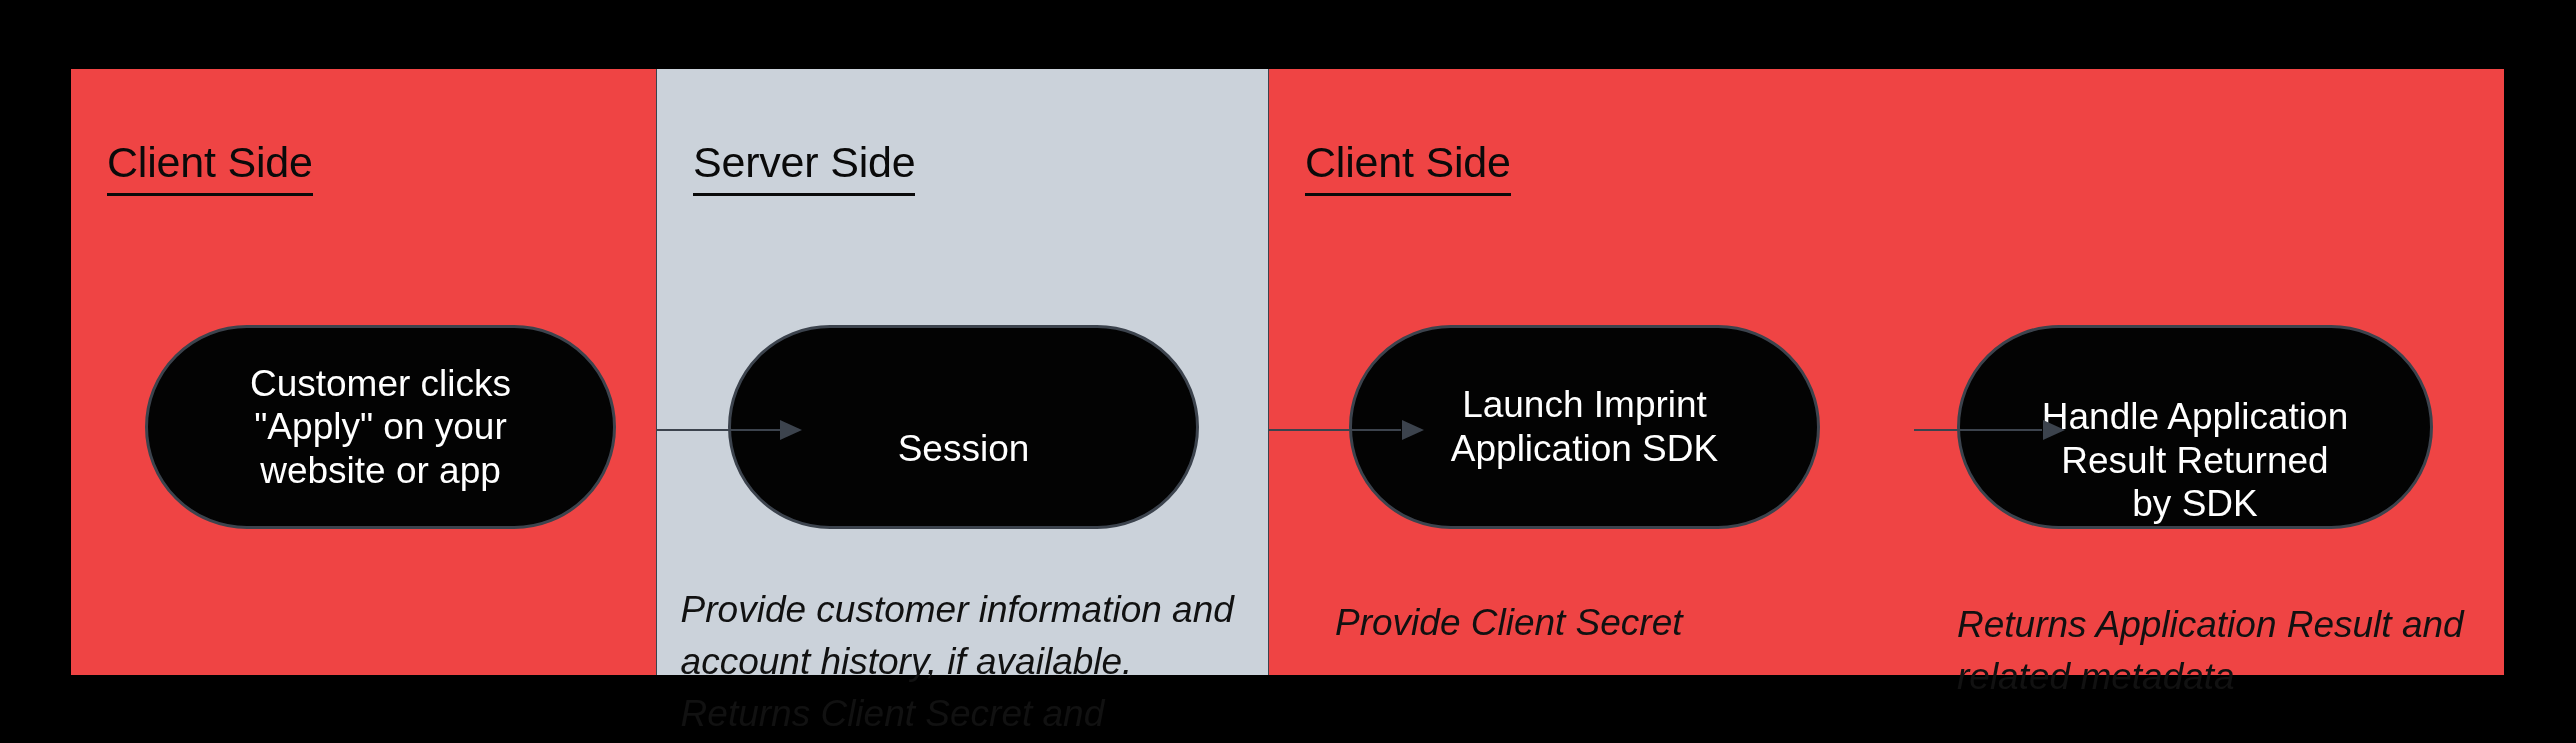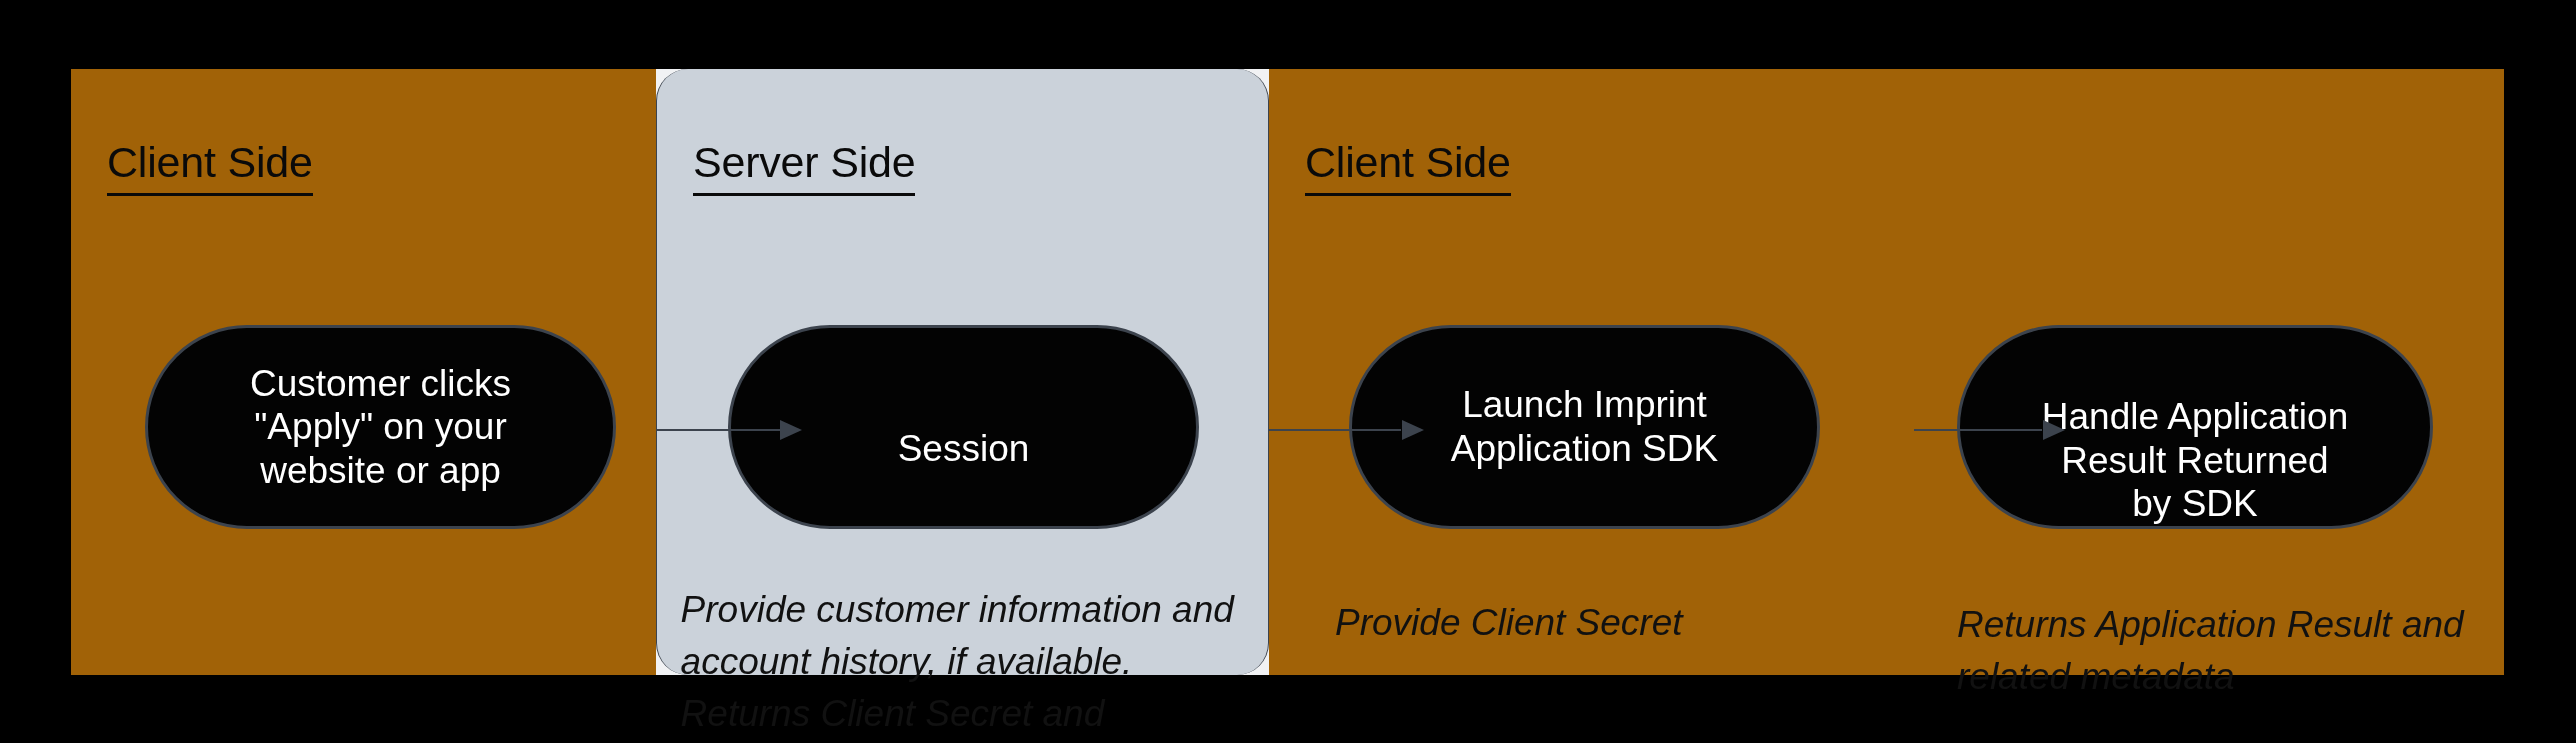--- a/index.html
+++ b/index.html
@@ -23,23 +23,23 @@
     display: flex;
     flex-direction: row;
     background: #f1f2f4;
   }
 
   .lane {
     position: relative;
     height: 100%;
     box-sizing: border-box;
   }
-  .lane.light { background: #a16207; }
+  .lane.light { background: #ef4444; }
   .lane.shaded { background: #cbd2da; }
-  .lane.divider-left { border-left: 1.9px solid #3c434d; border-radius: 32px; }
+  .lane.divider-left { border-left: 1.9px solid #3c434d; }
   .lane.divider-right { border-right: 1.9px solid #3c434d; }
 
   .lane-1 { width: 585px; }
   .lane-2 { width: 613px; }
   .lane-3 { width: 1235px; }
 
   .lane-title {
     position: absolute;
     top: 72px;
     left: 36px;

